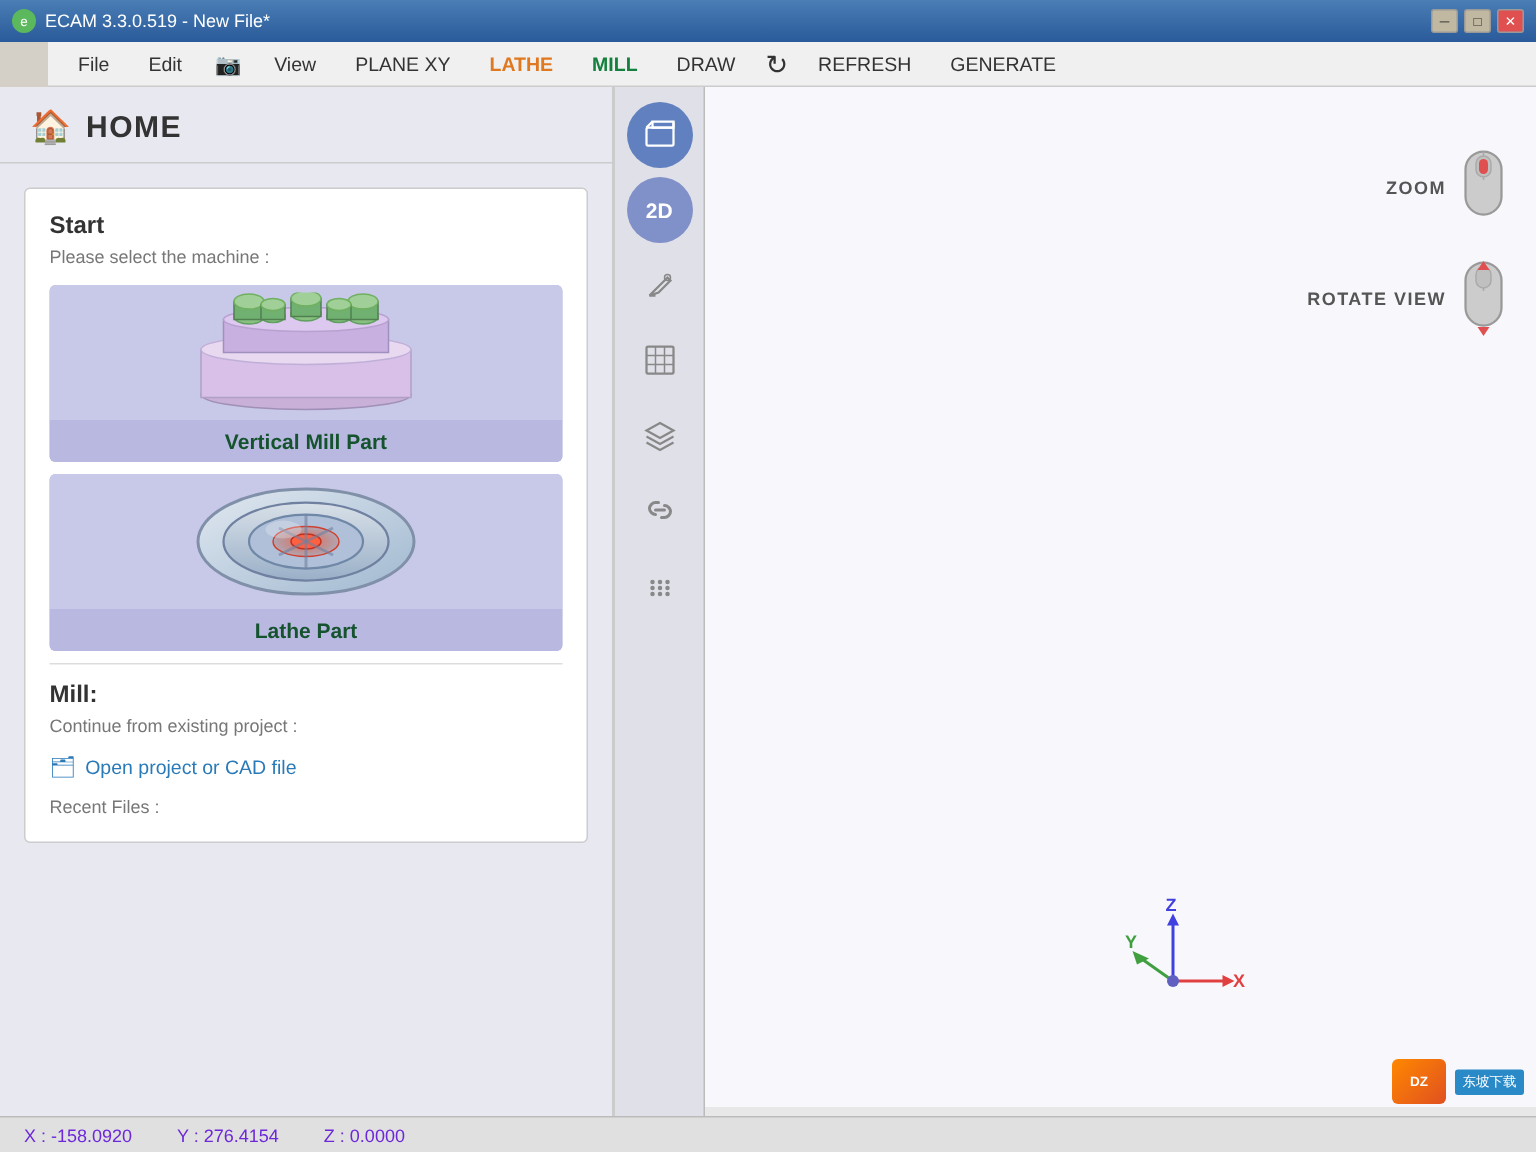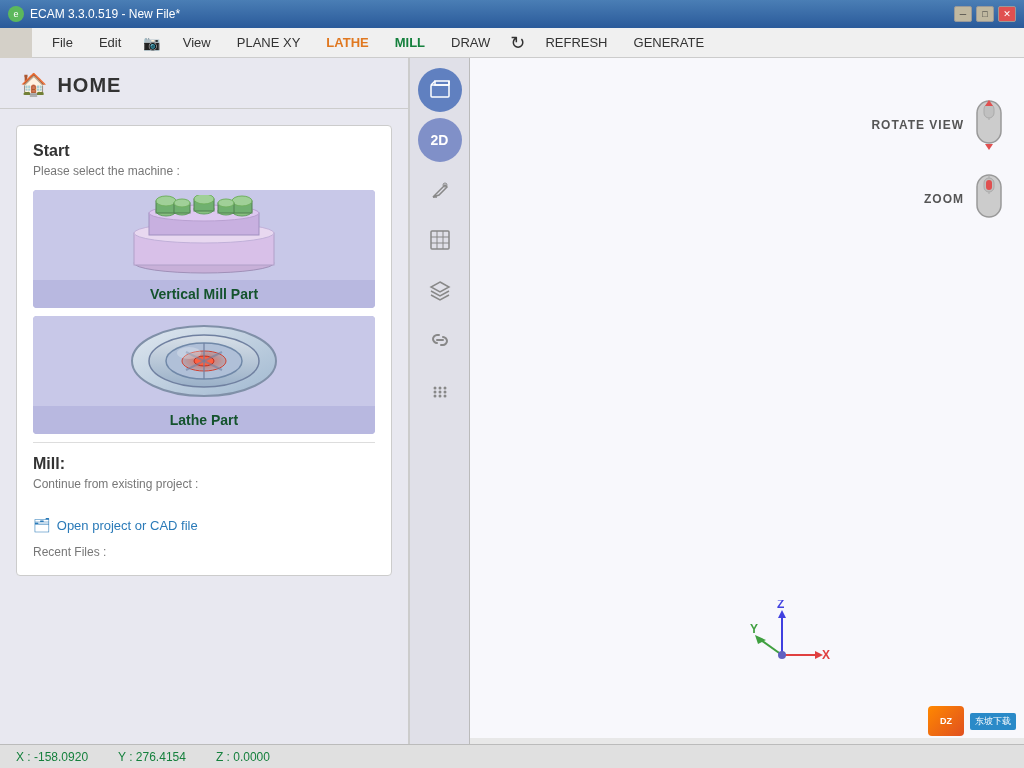--- a/index.html
+++ b/index.html
@@ -170,21 +170,21 @@
     .open-title {
       font-size: 16px;
       font-weight: bold;
       color: #333;
       margin-top: 12px;
       margin-bottom: 4px;
     }
     .open-subtitle {
       font-size: 12px;
       color: #777;
-      margin-bottom: 26px;
+      margin-bottom: 12px;
     }
     .open-project-link {
       display: flex;
       align-items: center;
       gap: 6px;
       color: #2a7ab8;
       font-size: 13px;
       cursor: pointer;
       margin-bottom: 12px;
     }
@@ -261,21 +261,21 @@
     
     #statusbar {
       height: 24px;
       background: #e0e0e0;
       border-top: 1px solid #bbb;
       display: flex;
       align-items: center;
       padding: 0 16px;
       gap: 30px;
       font-size: 12px;
-      color: #15803d;
+      color: #6d28d9;
     }
 
     
     #bottom-ruler {
       position: absolute;
       bottom: 0;
       left: 0;
       right: 0;
       height: 6px;
       background: #e8e8e8;
@@ -500,45 +500,45 @@
         <circle cx="11" cy="17" r="1.5" fill="#888"></circle>
         <circle cx="16" cy="17" r="1.5" fill="#888"></circle>
       </svg>
     </div>
   </div>
 
   <div id="viewport">
 
     <div id="view-controls">
       <div class="view-control-item">
-        <span class="view-control-label">ROTATE VIEW</span>
+        <span class="view-control-label">ZOOM</span>
 
         <div style="position:relative;width:30px;height:54px;">
           <svg width="30" height="54" viewBox="0 0 30 54">
             <rect x="3" y="3" width="24" height="42" rx="12" fill="#ccc" stroke="#999" stroke-width="1.5"></rect>
             <line x1="15" y1="3" x2="15" y2="22" stroke="#aaa" stroke-width="1"></line>
             <rect x="10" y="6" width="10" height="14" rx="5" fill="#c0c0c0" stroke="#aaa" stroke-width="1"></rect>
 
-            <polygon points="15,2 11,8 19,8" fill="#e05050"></polygon>
-
-            <polygon points="15,52 11,46 19,46" fill="#e05050"></polygon>
+            <rect x="12" y="8" width="6" height="10" rx="3" fill="#e05050"></rect>
           </svg>
         </div>
       </div>
 
       <div class="view-control-item">
-        <span class="view-control-label">ZOOM</span>
+        <span class="view-control-label">ROTATE VIEW</span>
 
         <div style="position:relative;width:30px;height:54px;">
           <svg width="30" height="54" viewBox="0 0 30 54">
             <rect x="3" y="3" width="24" height="42" rx="12" fill="#ccc" stroke="#999" stroke-width="1.5"></rect>
             <line x1="15" y1="3" x2="15" y2="22" stroke="#aaa" stroke-width="1"></line>
             <rect x="10" y="6" width="10" height="14" rx="5" fill="#c0c0c0" stroke="#aaa" stroke-width="1"></rect>
 
-            <rect x="12" y="8" width="6" height="10" rx="3" fill="#e05050"></rect>
+            <polygon points="15,2 11,8 19,8" fill="#e05050"></polygon>
+
+            <polygon points="15,52 11,46 19,46" fill="#e05050"></polygon>
           </svg>
         </div>
       </div>
     </div>
 
     <div id="axes">
       <svg width="80" height="80" viewBox="0 0 80 80" xmlns="http://www.w3.org/2000/svg">
 
         <line x1="32" y1="55" x2="32" y2="15" stroke="#4040e0" stroke-width="2"></line>
         <polygon points="32,10 28,18 36,18" fill="#4040e0"></polygon>

